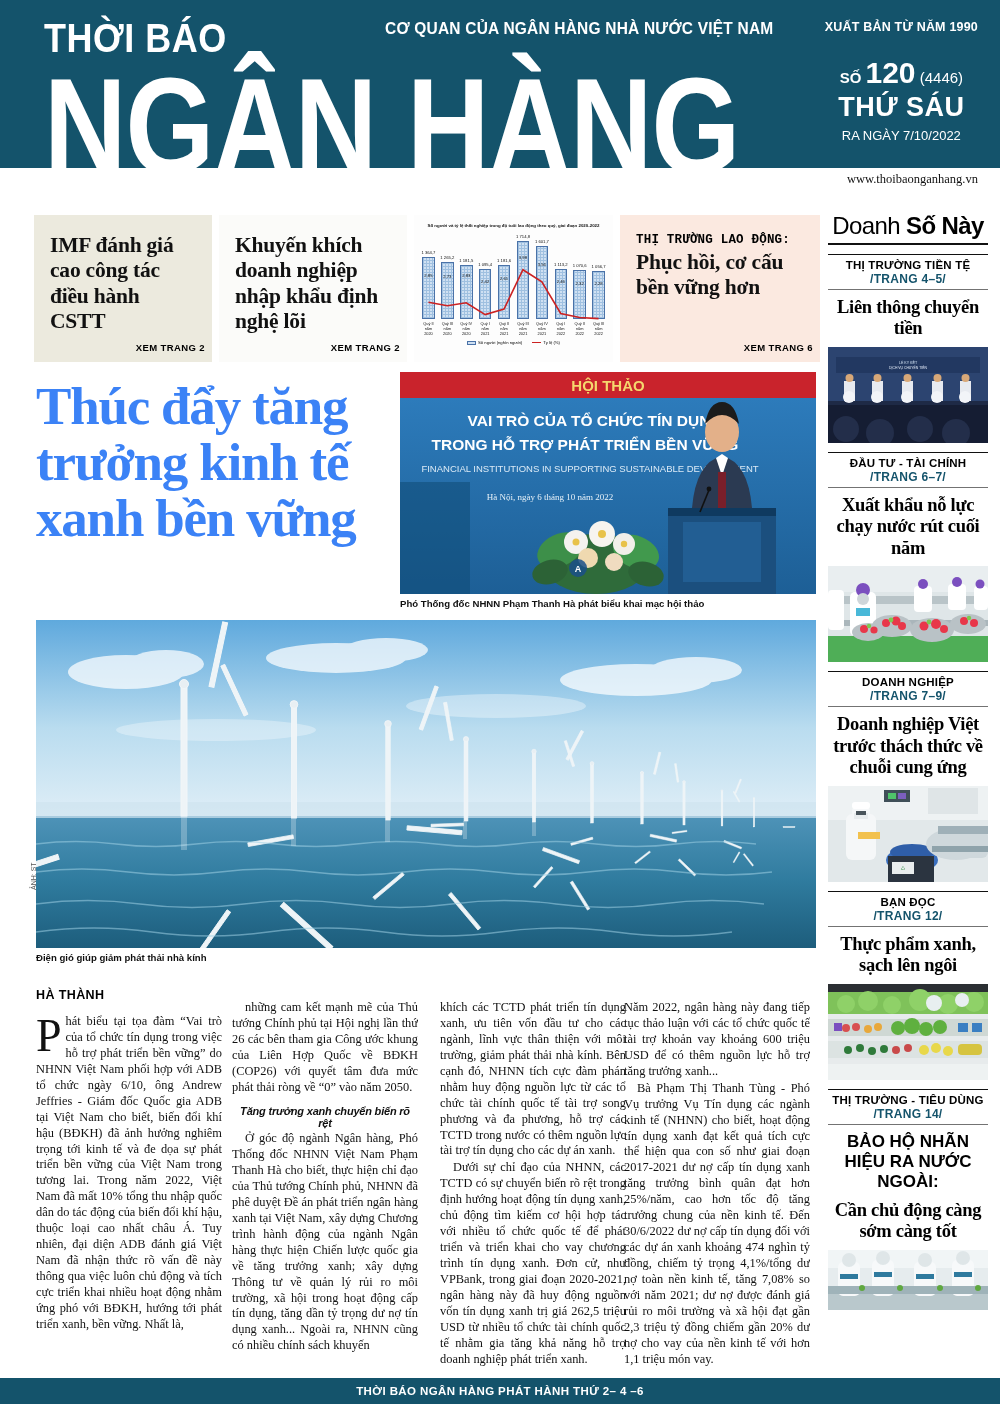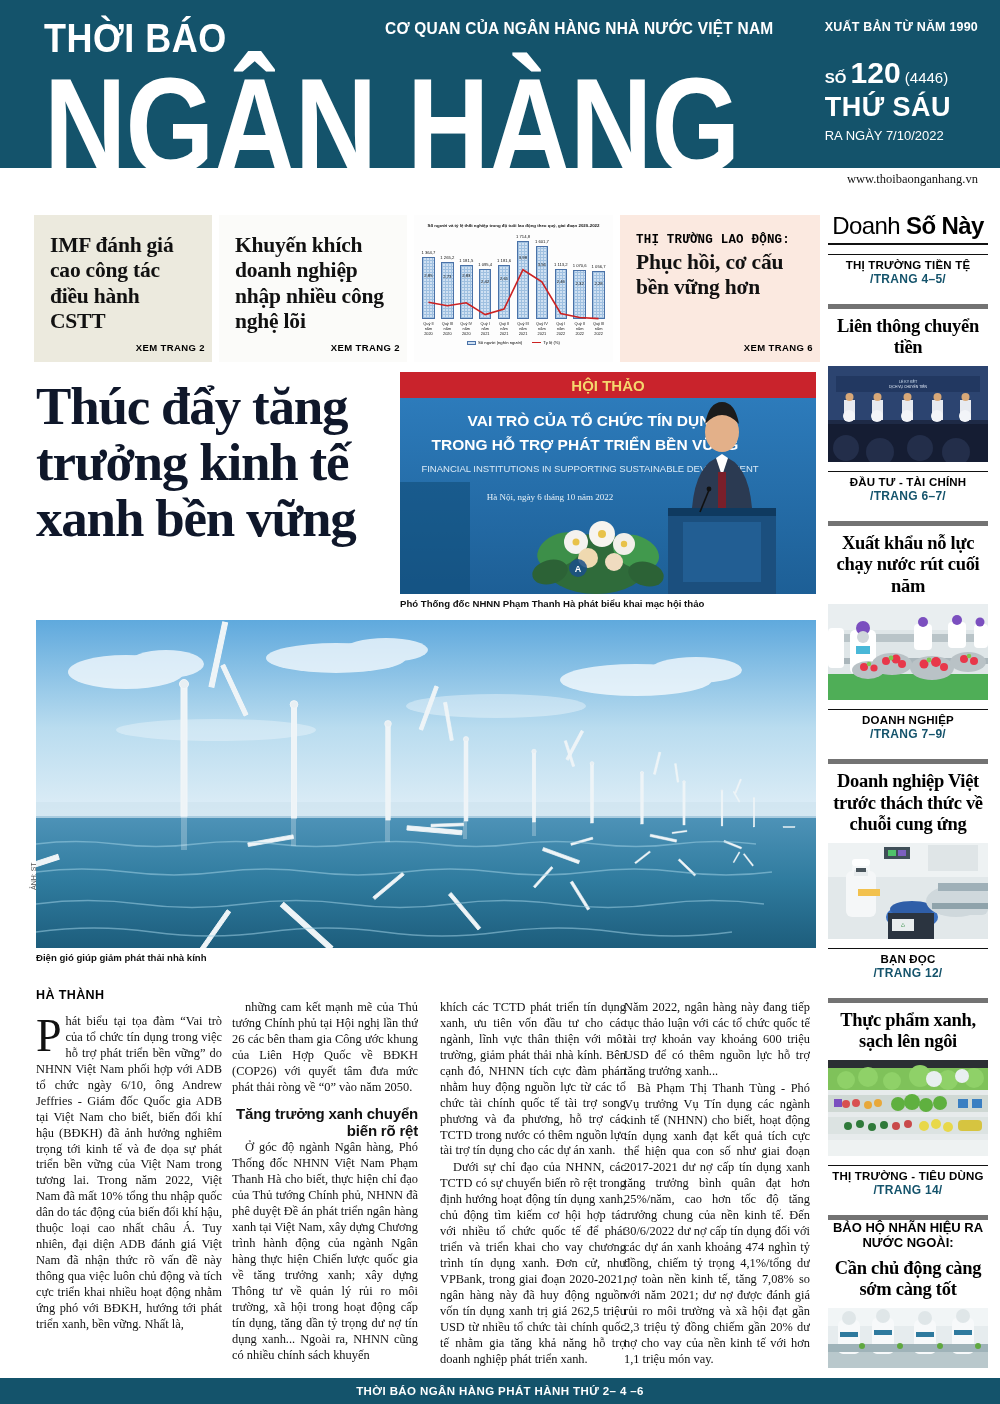--- a/index.html
+++ b/index.html
@@ -46,21 +46,21 @@
     left: 385px; top: 20px;
     font-family: "Liberation Sans", sans-serif;
     font-size: 15.5px;
     font-weight: bold;
     letter-spacing: 0.2px;
     transform: scaleY(1.1);
   }
   .mast-right {
     position: absolute;
     right: 22px; top: 20px;
-    text-align: left;
+    text-align: center;
     font-family: "Liberation Sans", sans-serif;
   }
   .mast-est { font-size: 12.5px; font-weight: bold; letter-spacing: .2px; }
   .mast-so { font-size: 15px; font-weight: bold; margin-top: 22px; }
   .mast-so b { font-size: 30px; }
   .mast-so span.paren { font-size: 15px; font-weight: normal; }
   .mast-thu { font-size: 27px; font-weight: bold; margin-top: 2px; letter-spacing: .5px; }
   .mast-date { font-size: 13px; margin-top: 5px; }
   .mast-url {
     position: absolute; right: 22px; top: 172px;
@@ -151,21 +151,21 @@
 
   
   .main-head {
     position: absolute; left: 36px; top: 378px;
     width: 352px;
     font-family: "Liberation Serif", serif;
     font-weight: bold;
     font-size: 53px;
     line-height: 1.06;
     letter-spacing: -1.2px;
-    color: #0f172a;
+    color: #3b82f6;
   }
 
   
   .conf-photo {
     position: absolute; left: 400px; top: 372px;
     width: 416px; height: 222px;
     overflow: hidden;
     background: #2e6fa8;
   }
   .conf-caption {
@@ -216,24 +216,25 @@
   .col p.noind { text-indent: 0; }
   .dropcap::first-letter {
     float: left;
     font-size: 46px;
     line-height: 0.82;
     padding: 3px 4px 0 0;
     font-weight: normal;
   }
   .subhead {
     font-family: "Liberation Sans", sans-serif;
-    font-weight: bold; font-size: 15px;
+    font-weight: bold; font-size: 11px;
     line-height: 1.16; margin: 9px 0 4px 0;
-    text-indent: 0 !important; text-align: right;
+    text-indent: 0 !important; text-align: center;
     letter-spacing: -0.2px;
+    font-style: italic;
   }
   .seemore {
     font-family: "Liberation Sans", sans-serif;
     font-size: 9.5px; font-weight: bold;
     text-align: right; margin-top: 4px; text-indent:0 !important;
     letter-spacing: .3px;
   }
 
   
   .sidebar { position: absolute; left: 828px; top: 212px; width: 160px; }
@@ -251,33 +252,33 @@
     font-family: "Liberation Sans", sans-serif;
     font-size: 11.5px; font-weight: bold; text-align: center;
     letter-spacing: .2px;
     border-top: 1px solid #111;
     padding-top: 4px;
   }
   .sb-page {
     font-family: "Liberation Sans", sans-serif;
     font-size: 12px; font-weight: bold; text-align: center;
     color: #14536b; letter-spacing: .3px;
-    border-bottom: 5px solid #737373;
-    padding-bottom: 18px; margin-top: 1px;
+    border-bottom: 1px solid #737373;
+    padding-bottom: 3px; margin-top: 1px;
   }
   .sb-head {
     font-family: "Liberation Serif", serif;
     font-weight: bold; font-size: 18.5px; text-align: center;
     line-height: 1.16; margin-top: 7px; letter-spacing: -0.3px;
     color: #000000;
   }
   .sb-kicker {
     font-family: "Liberation Sans", sans-serif;
-    font-size: 13px; font-weight: bold; text-align:center;
-    line-height: 1.2; 
+    font-size: 17px; font-weight: bold; text-align:center;
+    line-height: 1.2; margin-top: 7px;
   }
   .sb-photo { width: 160px; height: 96px; margin-top: 7px; overflow: hidden; }
 
   
   .footer {
     position: absolute; left: 0; bottom: 0;
     width: 1000px; height: 26px;
     background: #14536b; color: #fff;
     display: flex; align-items: center; justify-content: center;
     font-family: "Liberation Sans", sans-serif;
@@ -311,21 +312,21 @@
   <div class="mast-url">www.thoibaonganhang.vn</div>
 
   <div class="teasers">
 
     <div class="teaser t1">
       <h3>IMF đánh giá cao công tác điều hành CSTT</h3>
       <div class="xem">XEM TRANG 2</div>
     </div>
 
     <div class="teaser t2">
-      <h3>Khuyến khích doanh nghiệp nhập nhiều công nghệ lõi</h3>
+      <h3>Khuyến khích doanh nghiệp nhập khẩu định nghệ lõi</h3>
       <div class="xem">XEM TRANG 2</div>
     </div>
 
     <div class="teaser t3">
       <div class="chartbox">
         <div class="chart-title">Số người và tỷ lệ thất nghiệp trong độ tuổi lao động theo quý, giai đoạn 2020-2022</div>
         <div class="chart-plot">
           <div class="bars" id="bars">
               <div class="bar-col">
                 <div class="bar" style="height: 71.8263%;"></div>

